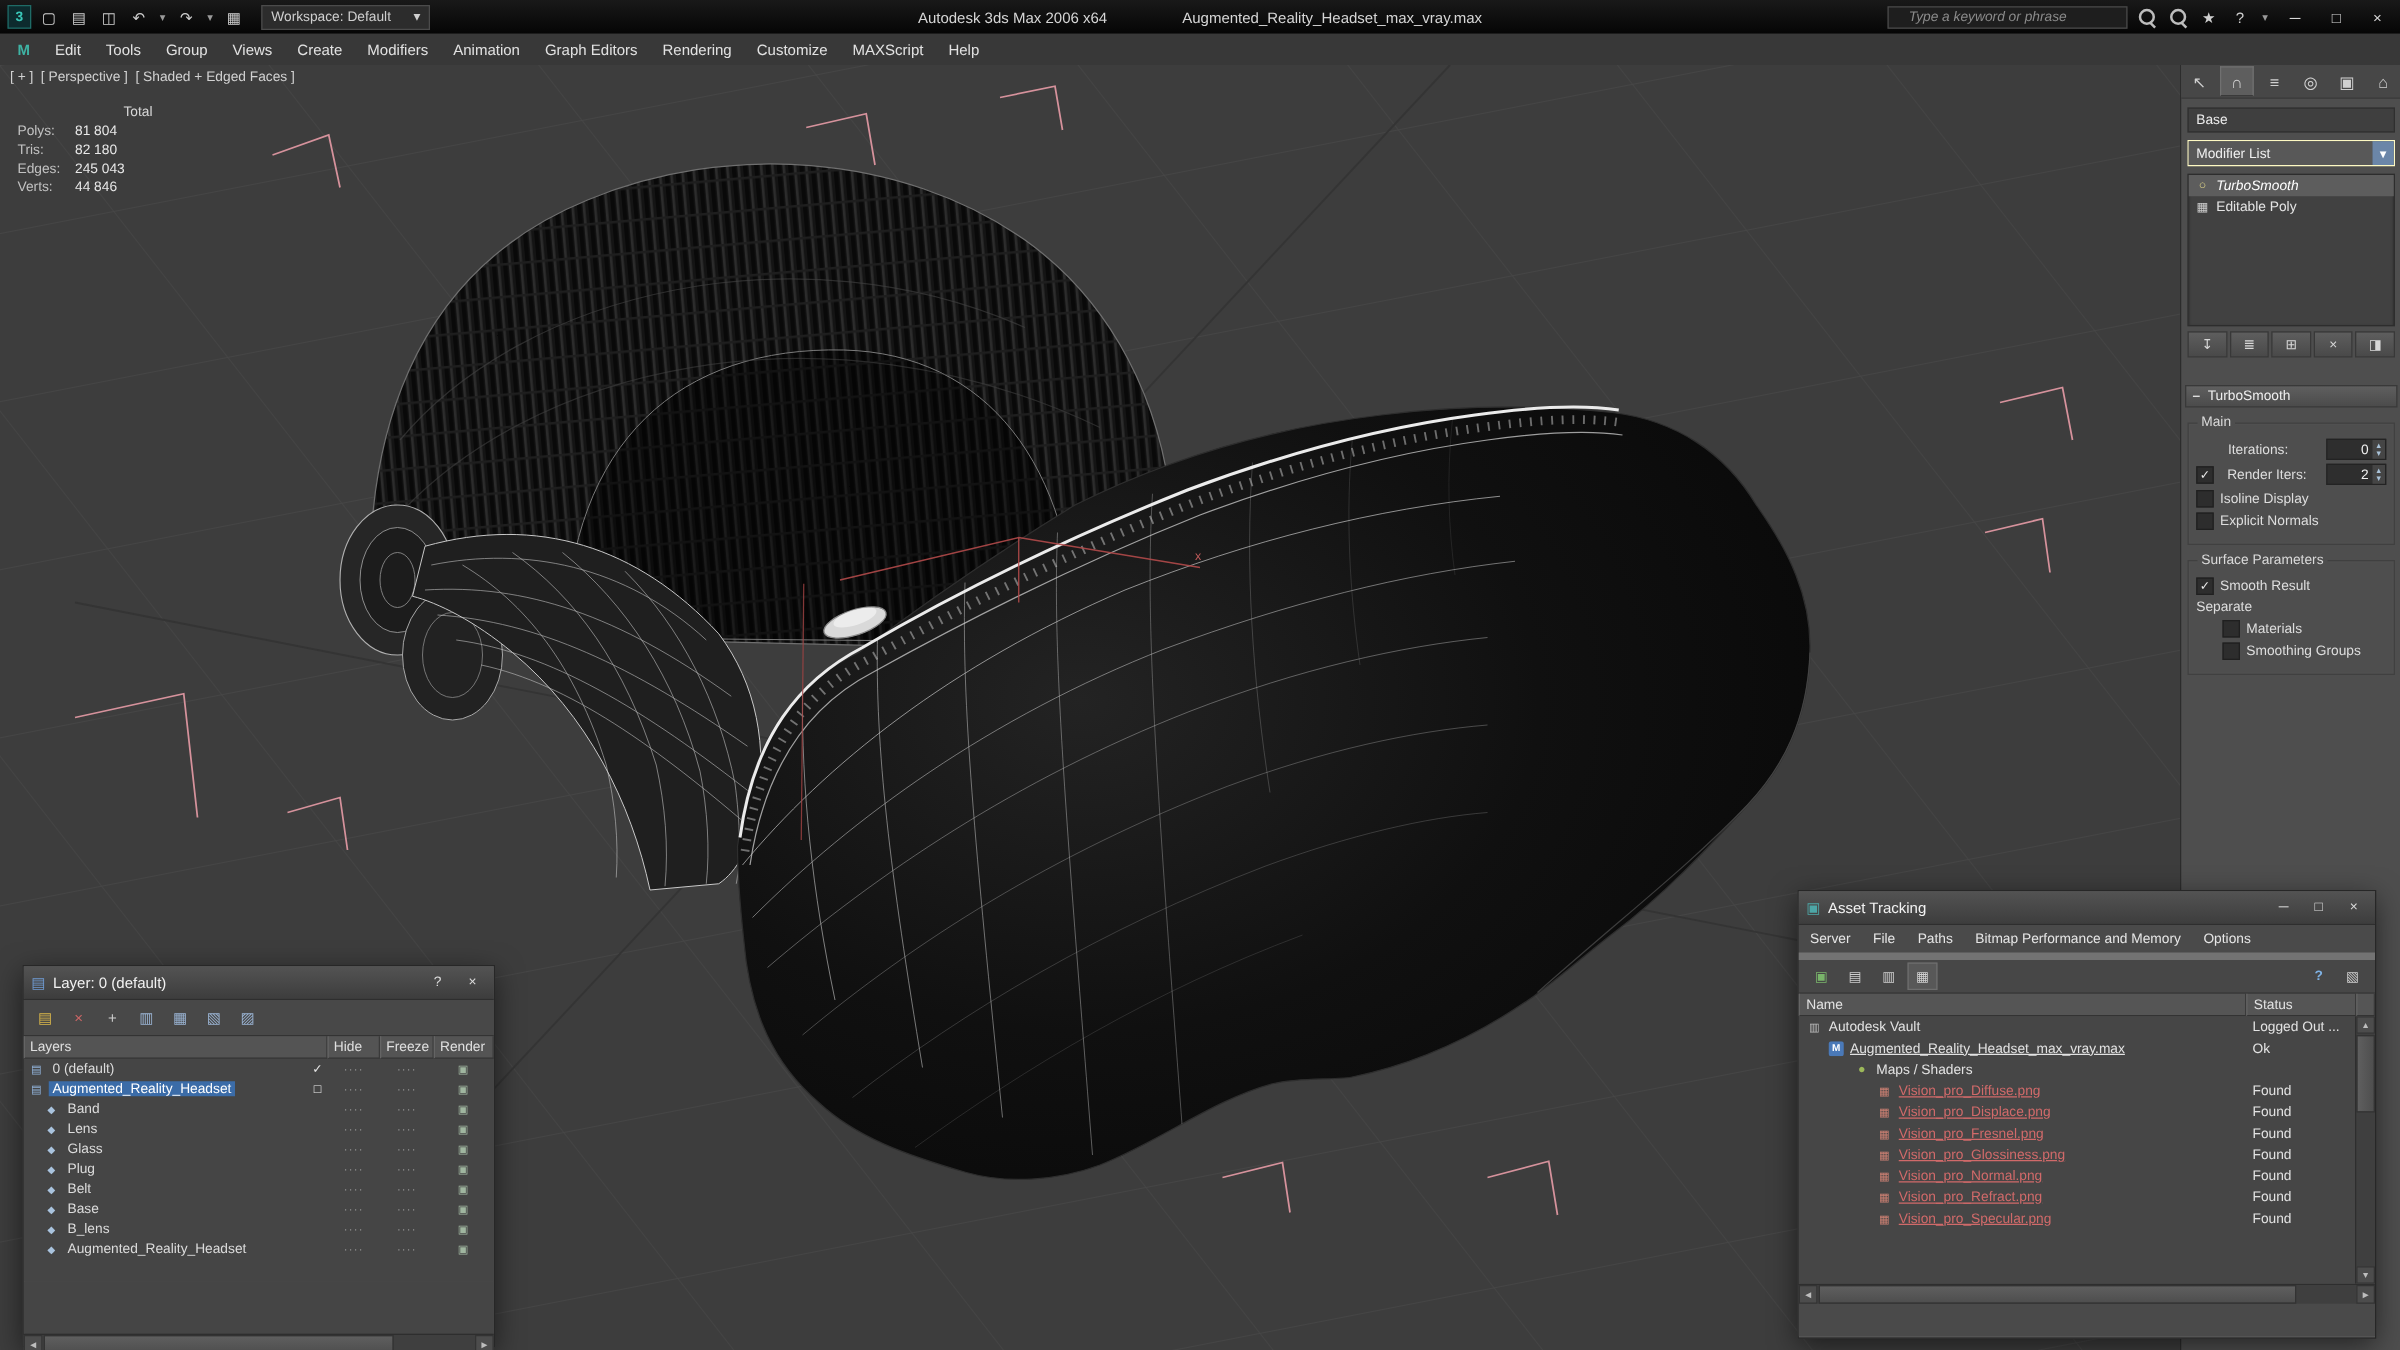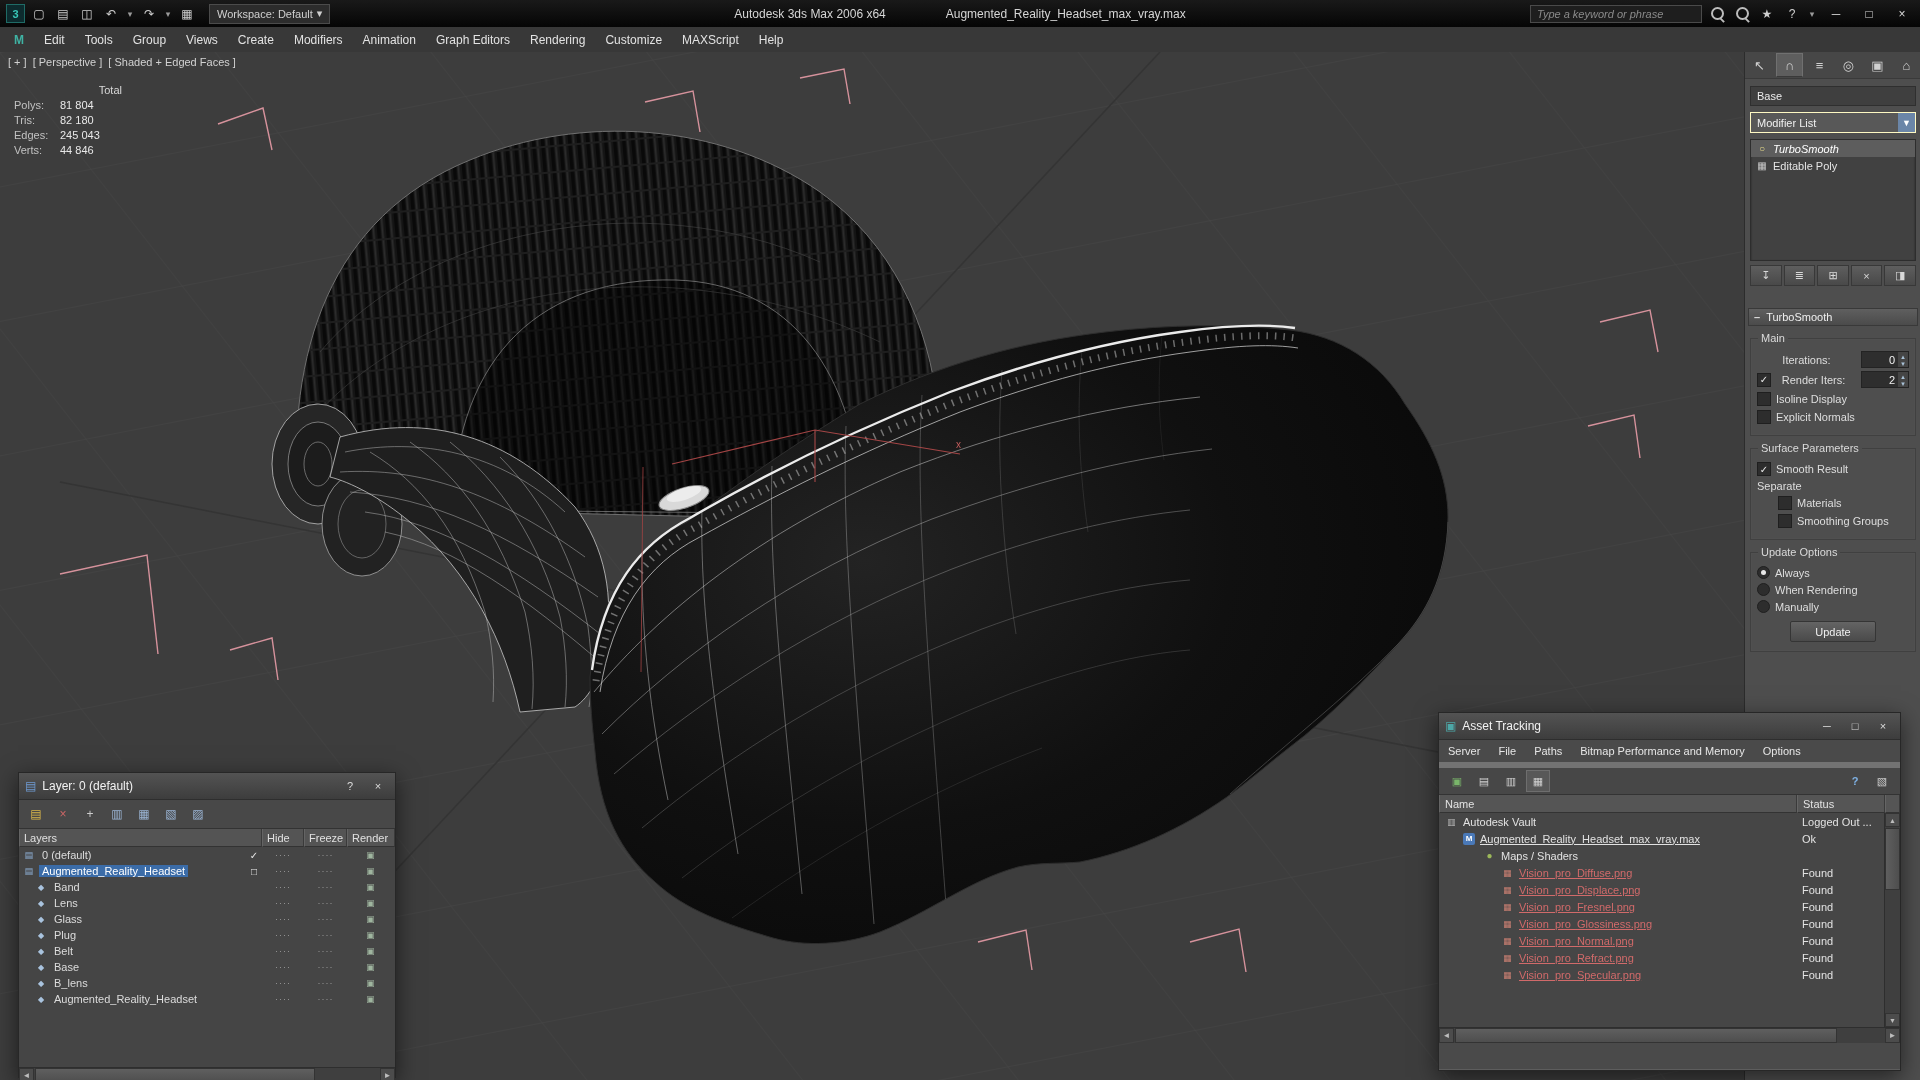--- a/index.html
+++ b/index.html
@@ -8,27 +8,27 @@
 
   
   .titlebar{position:absolute;left:0;top:0;width:1920px;height:27px;
             background:linear-gradient(#191919,#050505);display:flex;align-items:center;}
   .tb-left{display:flex;align-items:center;gap:4px;padding-left:6px;z-index:2;}
   .app-badge{width:17px;height:17px;background:#0d2b2e;border:1px solid #1f6b66;display:inline-flex;
              align-items:center;justify-content:center;color:#39c7b8;font-size:11px;font-weight:bold;}
   .tb-ic{width:20px;height:18px;display:inline-flex;align-items:center;justify-content:center;
          color:#cfcfcf;font-size:12px;cursor:default;}
   .tb-ic.small{width:10px;font-size:9px;color:#9a9a9a;}
-  .workspace{margin-left:8px;height:18px;display:flex;align-items:center;gap:4px;padding:0 7px;
+  .workspace{margin-left:8px;height:18px;display:flex;align-items:center;gap:18px;padding:0 7px;
              background:#2c2c2c;border:1px solid #4b4b4b;color:#cfcfcf;font-size:11px;}
   .tb-title{position:absolute;left:0;right:0;top:0;height:27px;display:flex;align-items:center;
             justify-content:center;gap:60px;color:#d6d6d6;font-size:12px;pointer-events:none;}
   .tb-right{margin-left:auto;display:flex;align-items:center;gap:5px;padding-right:4px;z-index:2;}
   input.search{background:#1e1e1e;border:1px solid #4a4a4a;color:#cfcfcf;font-size:11px;height:16px;
-               width:158px;padding:0 6px;font-family:"Liberation Sans",sans-serif;}
+               width:158px;padding:0 16px;font-family:"Liberation Sans",sans-serif;}
   input.search::placeholder{color:#8b8b8b;font-style:italic;}
   .mag{width:9px;height:9px;border:2px solid #bdbdbd;border-radius:50%;position:relative;display:inline-block;}
   .mag::after{content:"";position:absolute;width:2px;height:6px;background:#bdbdbd;left:8px;top:8px;
               transform:rotate(-45deg);}
   .winbtn{width:28px;height:20px;display:inline-flex;align-items:center;justify-content:center;
           color:#d8d8d8;font-size:12px;}
 
   
   .menubar{position:absolute;left:0;top:27px;width:1920px;height:25px;background:#383838;
            border-bottom:1px solid #2a2a2a;display:flex;align-items:center;}
@@ -463,42 +463,20 @@
           <span>Materials</span>
         </div>
         <div class="cbrow indent">
           <span class="cb">
               <span class="tick">✓</span>
             </span>
           <span>Smoothing Groups</span>
         </div>
       </div>
 
-      <div class="group">
-        <span class="gtitle">Update Options</span>
-        <div class="cbrow">
-          <span class="rb selected">
-              <span class="dot"></span>
-            </span>
-          <span>Always</span>
-        </div>
-        <div class="cbrow">
-          <span class="rb">
-              <span class="dot"></span>
-            </span>
-          <span>When Rendering</span>
-        </div>
-        <div class="cbrow">
-          <span class="rb">
-              <span class="dot"></span>
-            </span>
-          <span>Manually</span>
-        </div>
-        <div class="update-btn">Update</div>
-      </div>
     </div>
   </div>
 
   <div class="fwin layerdlg">
     <div class="fw-title">
       <span class="dlg-ic" style="color:#6f9bd2">▤</span>
       <span>Layer: 0 (default)</span>
       <span class="spacer"></span>
       <span class="fw-btn">?</span>
       <span class="fw-btn">×</span>

